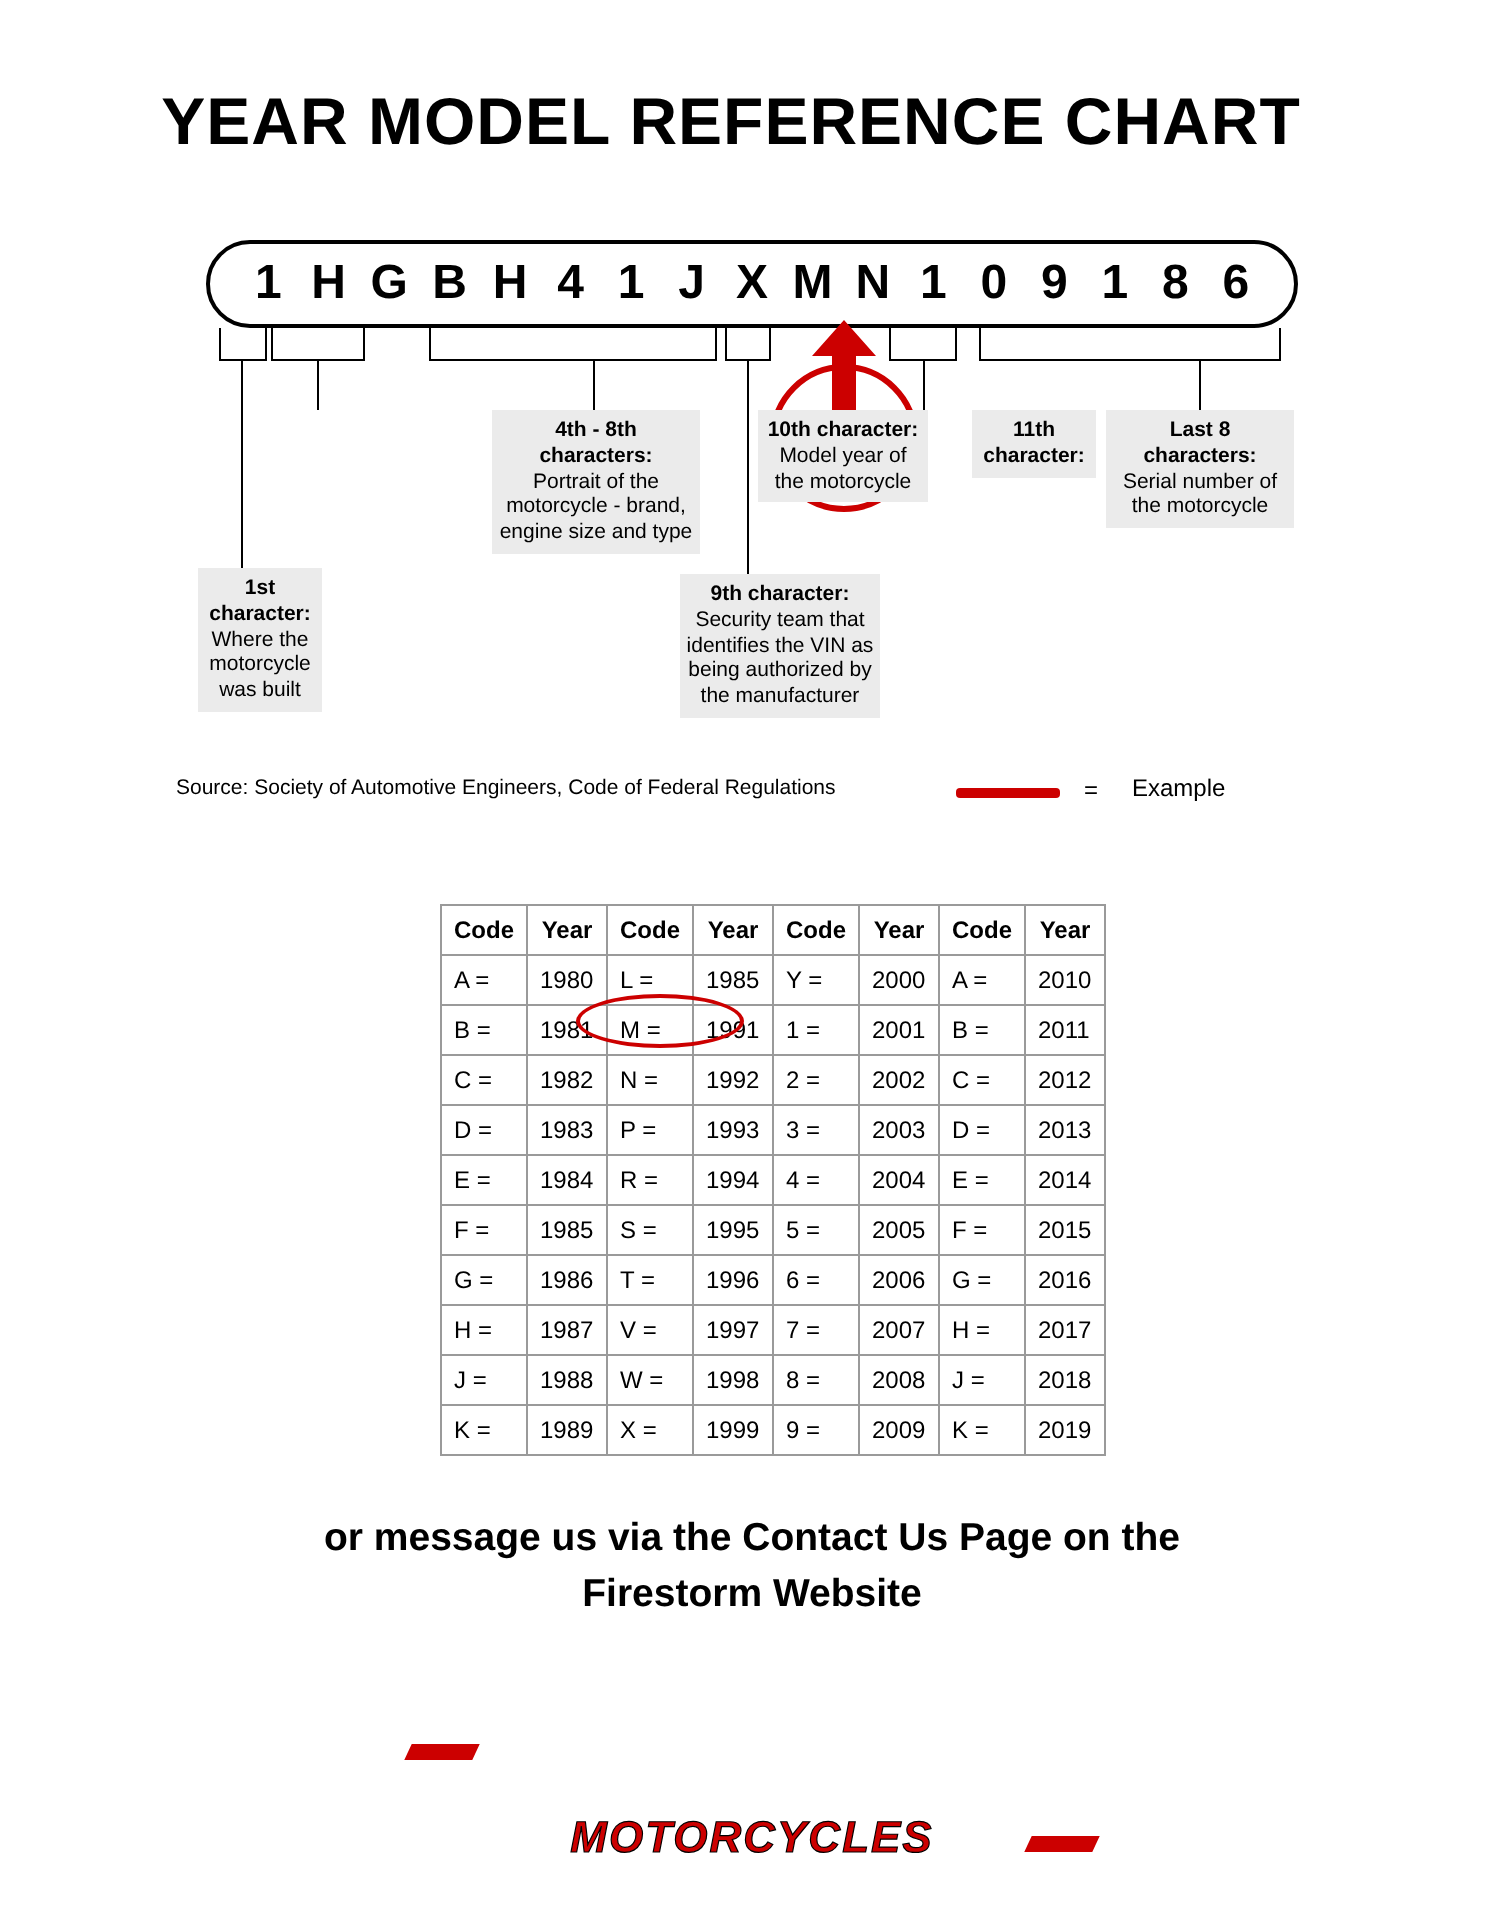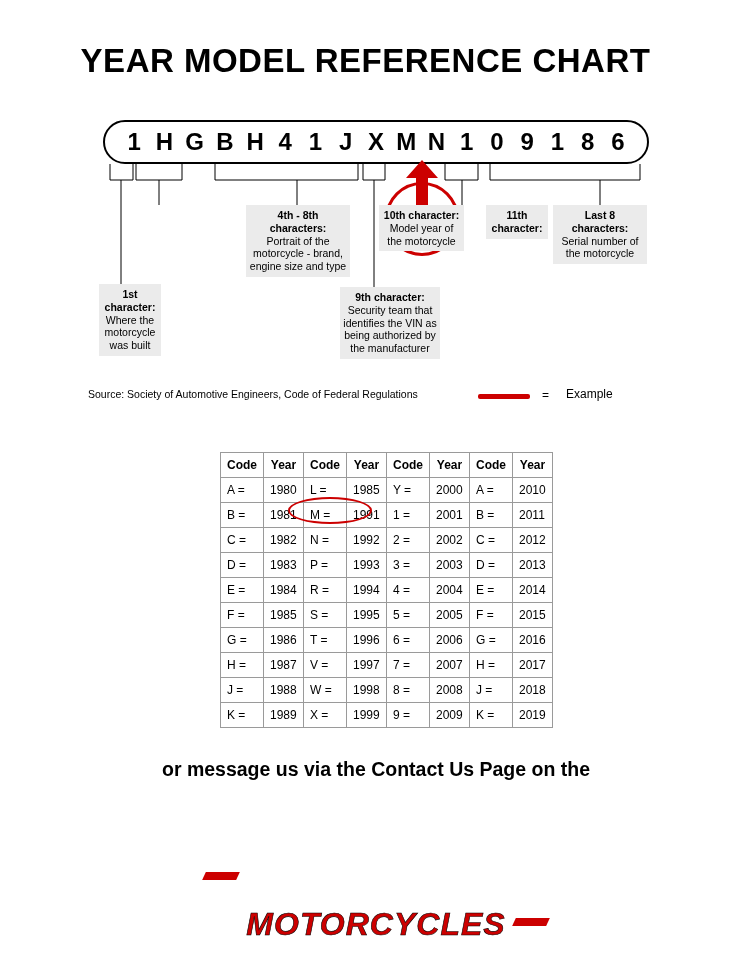--- a/index.html
+++ b/index.html
@@ -169,21 +169,21 @@
     color: #000;
     letter-spacing: -1px;
   }
   #logo .word2 {
     position: absolute;
     top: 44px; left: 0; width: 360px;
     text-align: center;
     font-family: "Liberation Sans", sans-serif;
     font-style: italic;
     font-weight: bold;
-    font-size: 32px;
+    font-size: 22px;
     color: #cc0000;
     letter-spacing: 1px;
     -webkit-text-stroke: 0.6px #000;
   }
   #logo .slashL, #logo .slashR {
     position: absolute;
     background: #cc0000;
   }
   #logo .slashL { top: 10px; left: 8px; width: 34px; height: 8px; transform: skewX(-25deg); }
   #logo .slashR { top: 56px; left: 318px; width: 34px; height: 8px; transform: skewX(-25deg); }
@@ -387,20 +387,21 @@
           <td class="code">K =</td>
           <td class="year">2019</td>
         </tr>
       </tbody>
     </table>
   </div>
   <div id="table-circle"></div>
 
   <div id="help">
     <div>or message us via the Contact Us Page on the</div>
+    <div>Firestorm Website</div>
   </div>
 
   <div id="logo">
     <div class="slashL"></div>
     <div class="word2">MOTORCYCLES</div>
     <div class="slashR"></div>
   </div>
 
 </div>
 

